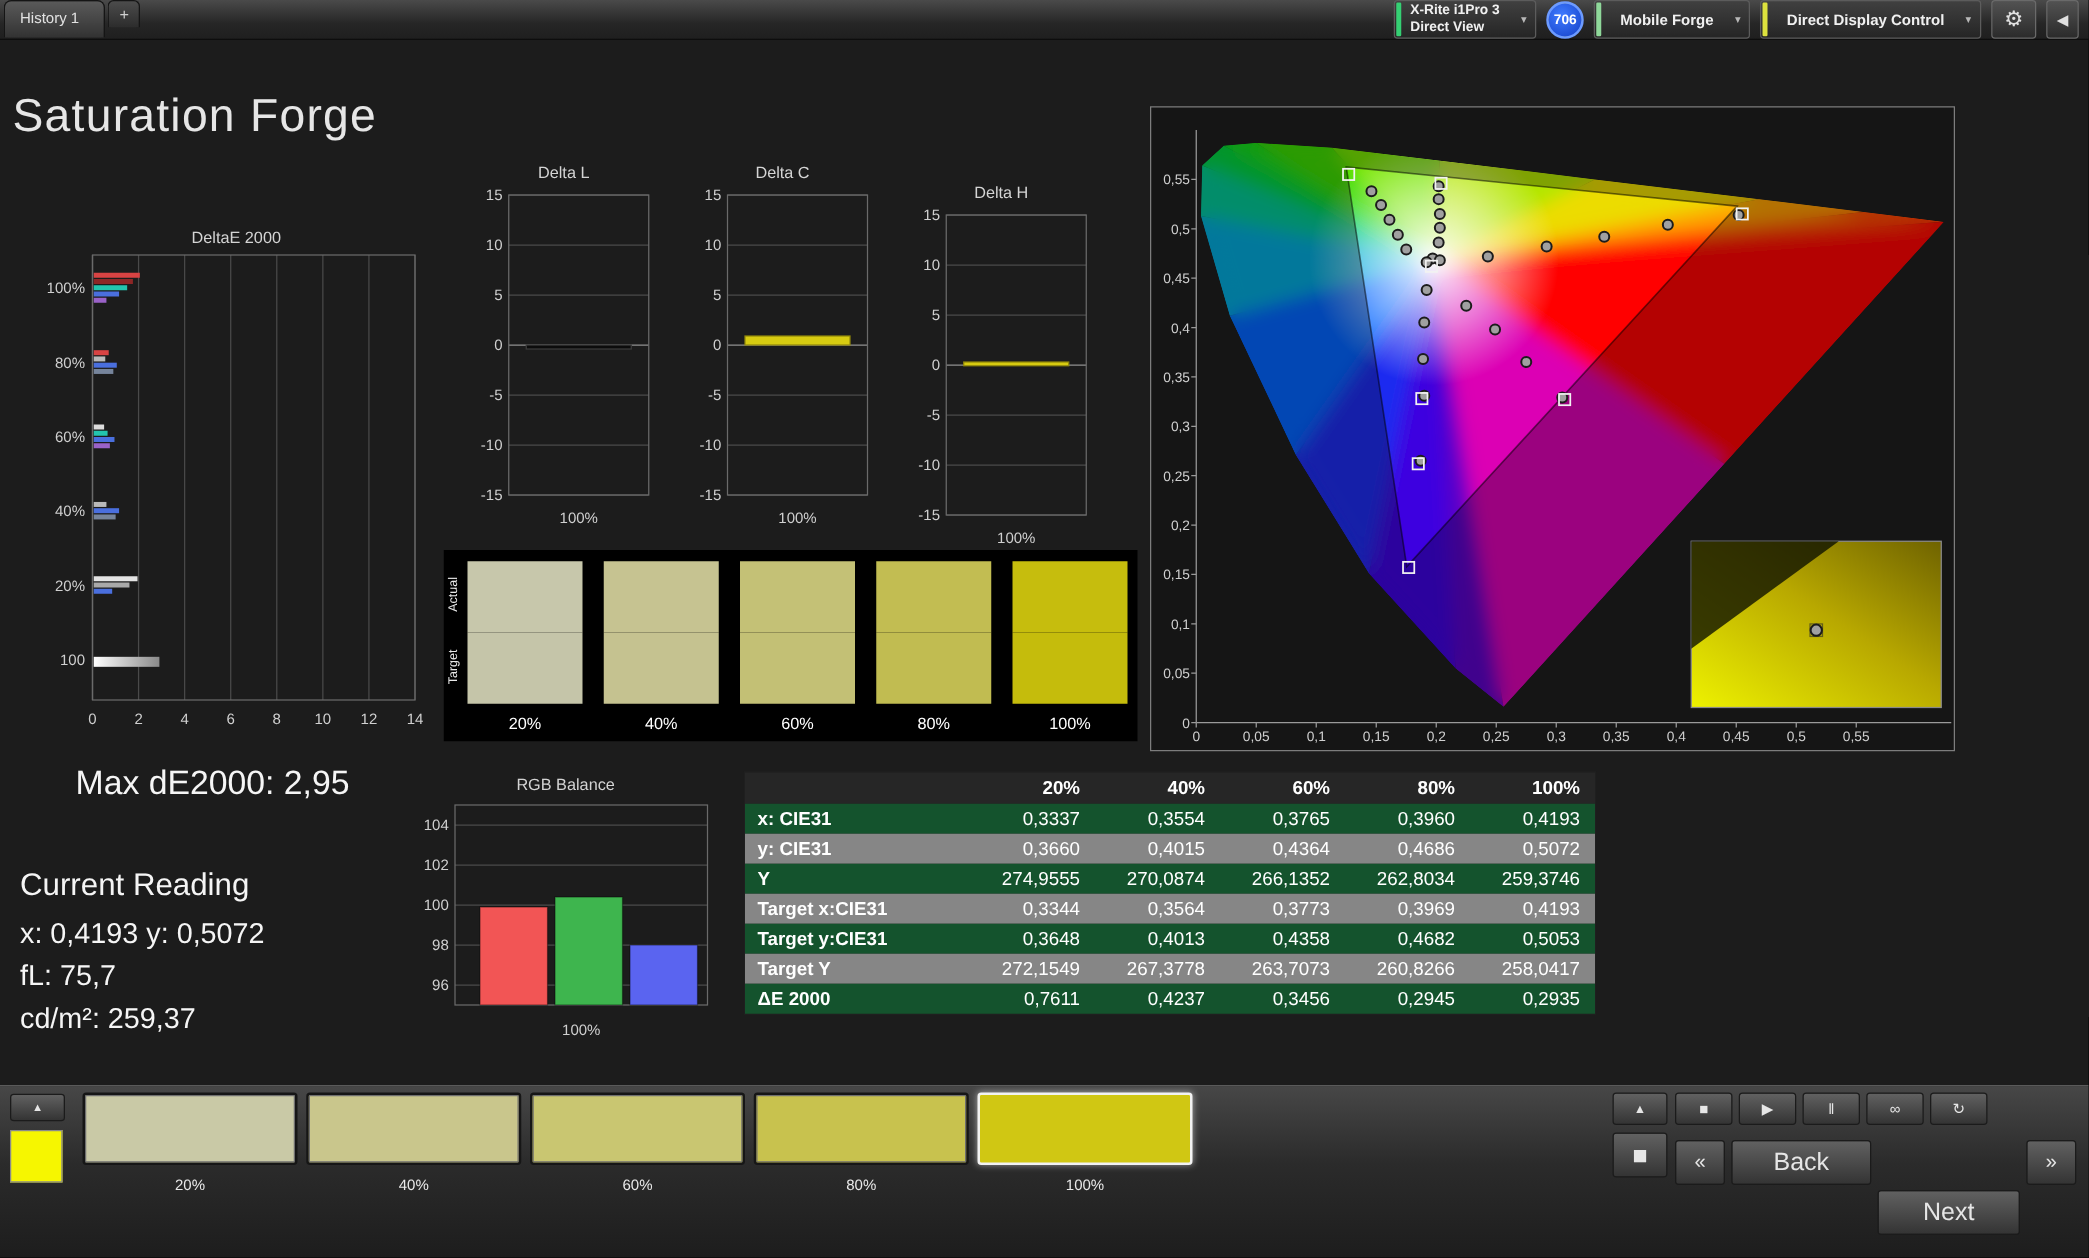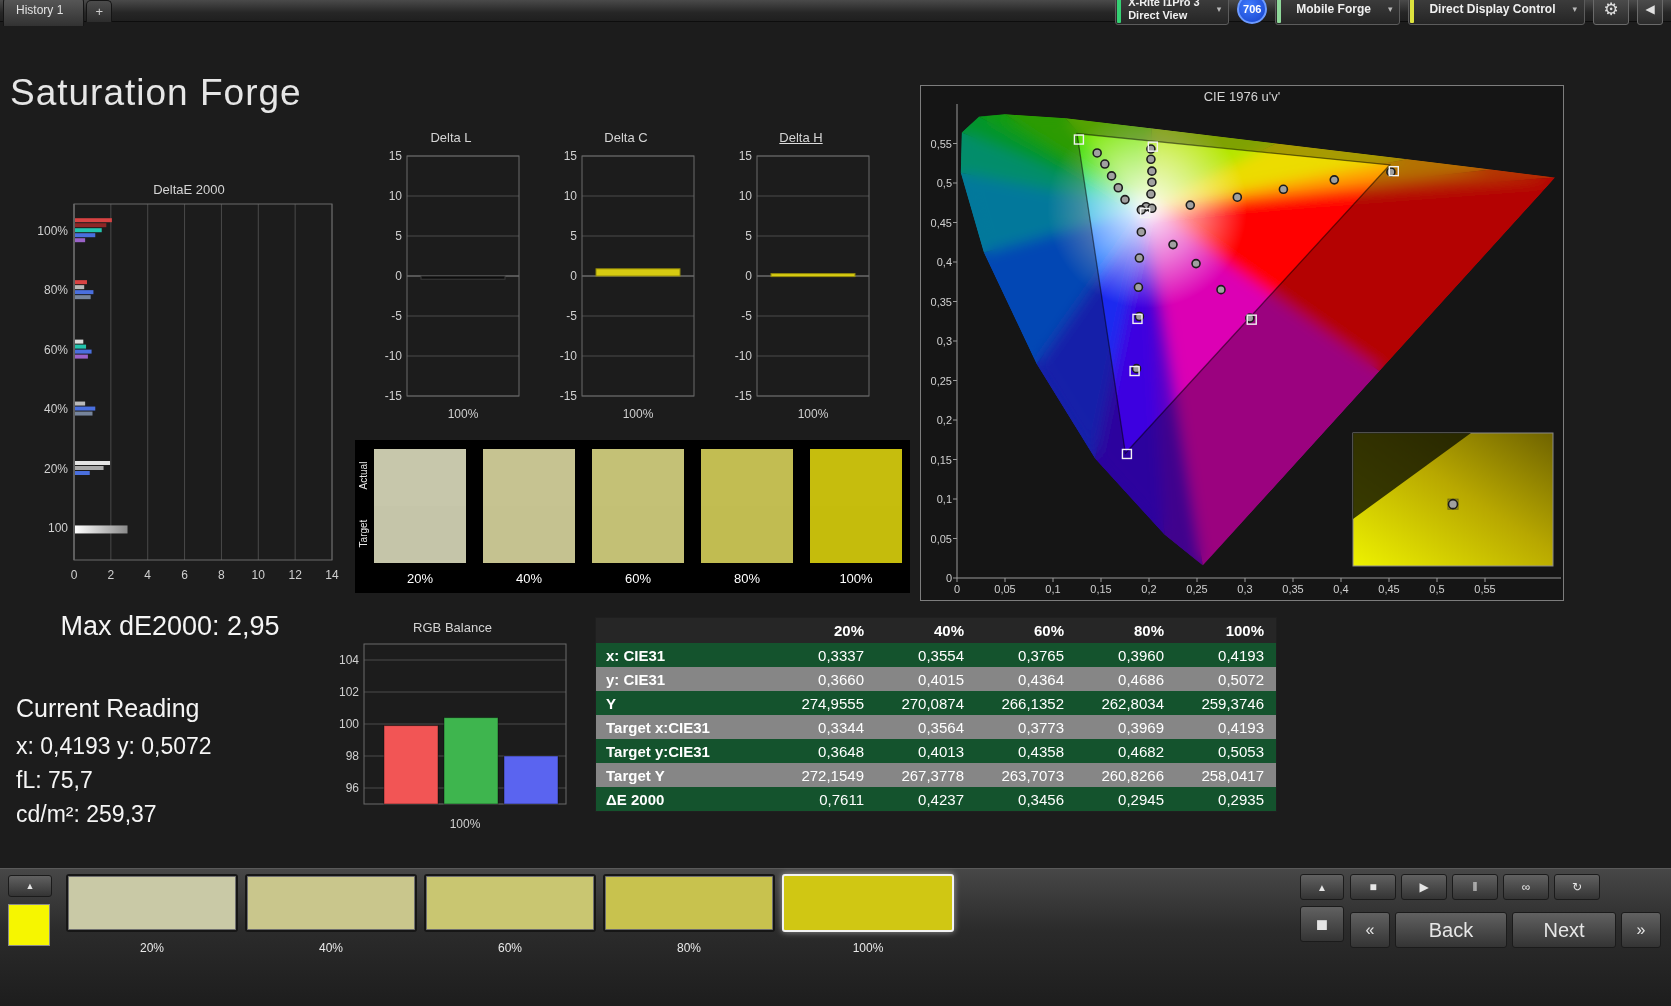--- a/index.html
+++ b/index.html
@@ -1,22 +1,22 @@
 <!DOCTYPE html>
 <html><head>
 <meta charset="utf-8">
 <style>
   html,body{margin:0;padding:0;background:#000;}
   *{box-sizing:border-box;font-family:"Liberation Sans","DejaVu Sans",sans-serif;}
   .app{position:relative;width:1671px;height:1006px;background:#1c1c1c;overflow:hidden;color:#ddd;}
 
   
-  .topbar{position:absolute;left:0;top:0;width:100%;height:22px;
+  .topbar{position:absolute;left:0;top:0;width:100%;height:32px;
     background:linear-gradient(#4a4a4a,#262626 60%,#1f1f1f);
-    border-bottom:1px solid #0d0d0d;display:flex;align-items:center;}
+    border-bottom:1px solid #0d0d0d;display:flex;align-items:flex-start;}
   .tab-history{margin-left:3px;height:30px;padding:6px 20px 4px 12px;background:linear-gradient(#5a5a5a,#323232);
     border:1px solid #151515;border-bottom:none;border-radius:6px 6px 0 0;color:#e2e2e2;font-size:12px;}
   .tab-add{height:22px;width:26px;margin-left:2px;background:linear-gradient(#4c4c4c,#2c2c2c);
     border:1px solid #151515;border-bottom:none;border-radius:5px 5px 0 0;color:#cfcfcf;font-size:13px;
     display:flex;align-items:center;justify-content:center;}
   .topbar-right{margin-left:auto;display:flex;align-items:center;gap:8px;padding:0 8px 3px 0;}
   .dd{display:flex;align-items:center;height:31px;background:linear-gradient(#404040,#252525);
     border:1px solid #5c5c5c;border-radius:3px;padding-right:2px;}
   .dd .accent{width:4px;height:27px;margin:0 7px 0 1px;border-radius:1px;background:#35d073;}
   .dd-lines{display:flex;flex-direction:column;line-height:1.2;font-size:11px;font-weight:bold;color:#f0f0f0;}
@@ -35,21 +35,21 @@
   .current{position:absolute;left:16px;top:694px;color:#f5f5f5;}
   .cr-title{font-size:25px;margin-bottom:10px;}
   .cr-line{font-size:23px;margin-top:7px;}
   .cr-xy span+span{}
 
   
   .chart{position:absolute;}
   #c-deltae{left:38px;top:182px;width:302px;}
   #c-dl{left:375px;top:130px;width:152px;}
   #c-dc{left:550px;top:130px;width:152px;}
-  #c-dh{left:725px;top:130px;width:152px;text-decoration:underline;}
+  #c-dh{left:725px;top:146px;width:152px;}
   #c-rgb{left:330px;top:620px;width:245px;}
 
   
   .swatch-panel{position:absolute;left:355px;top:440px;width:555px;height:153px;background:#000;}
   .rot-label{position:absolute;left:-22px;width:60px;text-align:center;color:#e8e8e8;font-size:10px;
     transform:rotate(-90deg);}
   .rot-label.actual{top:30px;}
   .rot-label.target{top:88px;}
   #swatch-strip{display:flex;gap:17px;padding:9px 0 0 19px;}
   .sw{width:92px;}
@@ -87,21 +87,21 @@
   .bsw-label{text-align:center;color:#e9e9e9;font-size:12px;margin-top:9px;}
   .bb-right{position:absolute;right:10px;top:5px;display:flex;gap:6px;align-items:flex-start;}
   .bb-col{display:flex;flex-direction:column;gap:6px;}
   .btn.sqsm{width:44px;height:26px;font-size:10px;}
   .btn.framed{width:44px;height:36px;font-size:15px;}
   .icon-row{display:flex;gap:5px;}
   .btn.sm{width:46px;height:26px;font-size:12px;}
   .nav-row{display:flex;gap:5px;margin-top:6px;}
   .btn.chv{width:40px;height:36px;font-size:16px;}
   .btn.back{width:112px;height:36px;font-size:20px;}
-  .btn.next{width:104px;height:36px;font-size:20px;}
+  .btn.next{width:114px;height:36px;font-size:20px;margin-top:40px;}
 </style>
 </head>
 <body>
 
 <div class="app">
 
   <header class="topbar">
     <div class="tab-history">
       <span>History 1</span>
     </div>
@@ -435,21 +435,20 @@
         <rect x="219.66" y="122.51999999999998" width="9" height="9" fill="none" stroke="#f2f2f2" stroke-width="1.4"></rect>
         <rect x="211.98" y="228.38" width="9" height="9" fill="none" stroke="#f2f2f2" stroke-width="1.4"></rect>
         <rect x="209.1" y="280.52" width="9" height="9" fill="none" stroke="#f2f2f2" stroke-width="1.4"></rect>
         <rect x="201.42" y="363.47" width="9" height="9" fill="none" stroke="#f2f2f2" stroke-width="1.4"></rect>
         <rect x="326.21999999999997" y="229.17000000000002" width="9" height="9" fill="none" stroke="#f2f2f2" stroke-width="1.4"></rect>
         <rect x="432" y="347" width="200" height="133" fill="url(#ig)" stroke="#8a8a8a"></rect>
         <polygon points="432,347 550,347 432,433" fill="rgba(10,14,0,0.78)"></polygon>
         <rect x="527" y="413.155" width="10" height="10" fill="none" stroke="rgba(40,40,40,0.6)"></rect>
         <circle cx="532" cy="418.155" r="4.5" fill="#a0a0a0" stroke="#1c1c1c" stroke-width="1.6"></circle>
       </svg>
-    <div class="chart-title">CIE 1976 u'v'</div>
   </section>
 
   <div class="summary-avg">
     <div>Max dE2000: 2,95</div>
   </div>
   <div class="current">
     <div class="cr-title">Current Reading</div>
     <div class="cr-line cr-xy">
       <span>x: 0,4193</span>
       <span>y: 0,5072</span>

